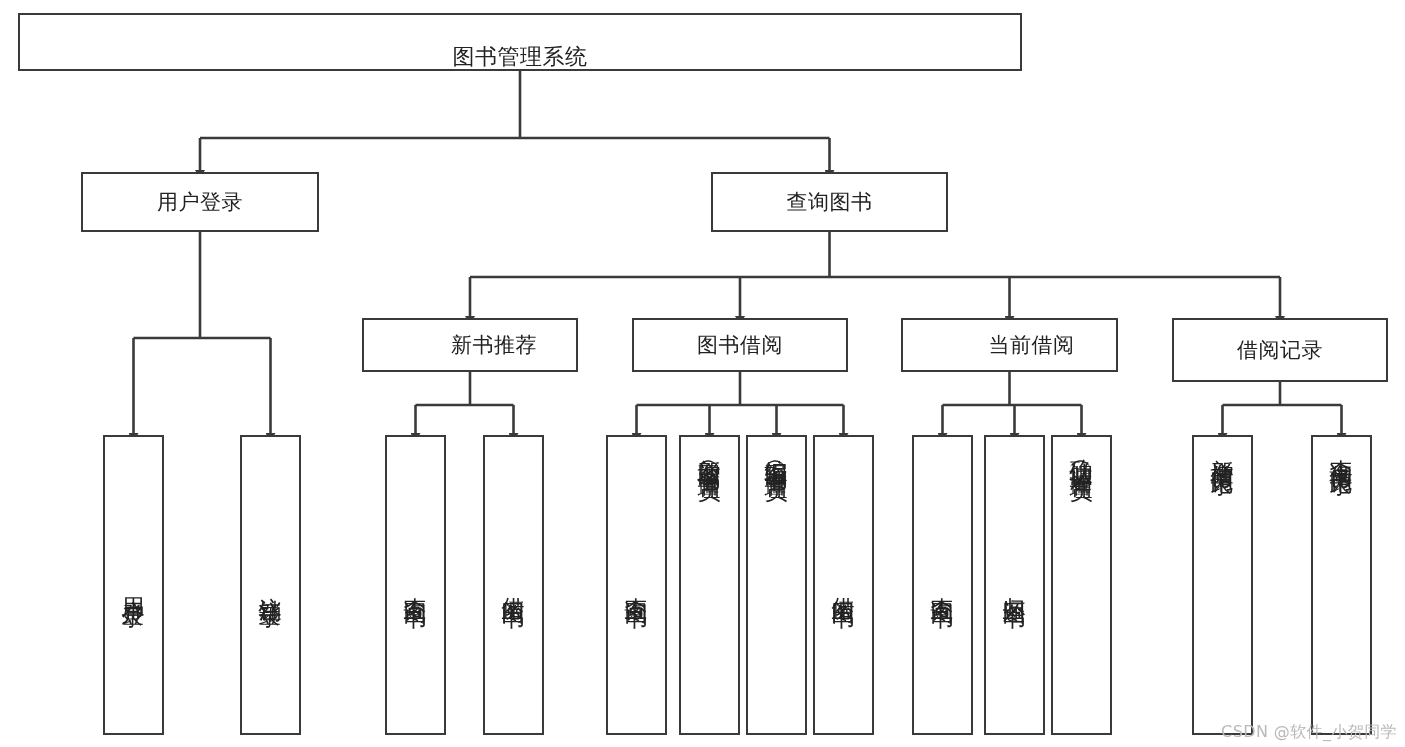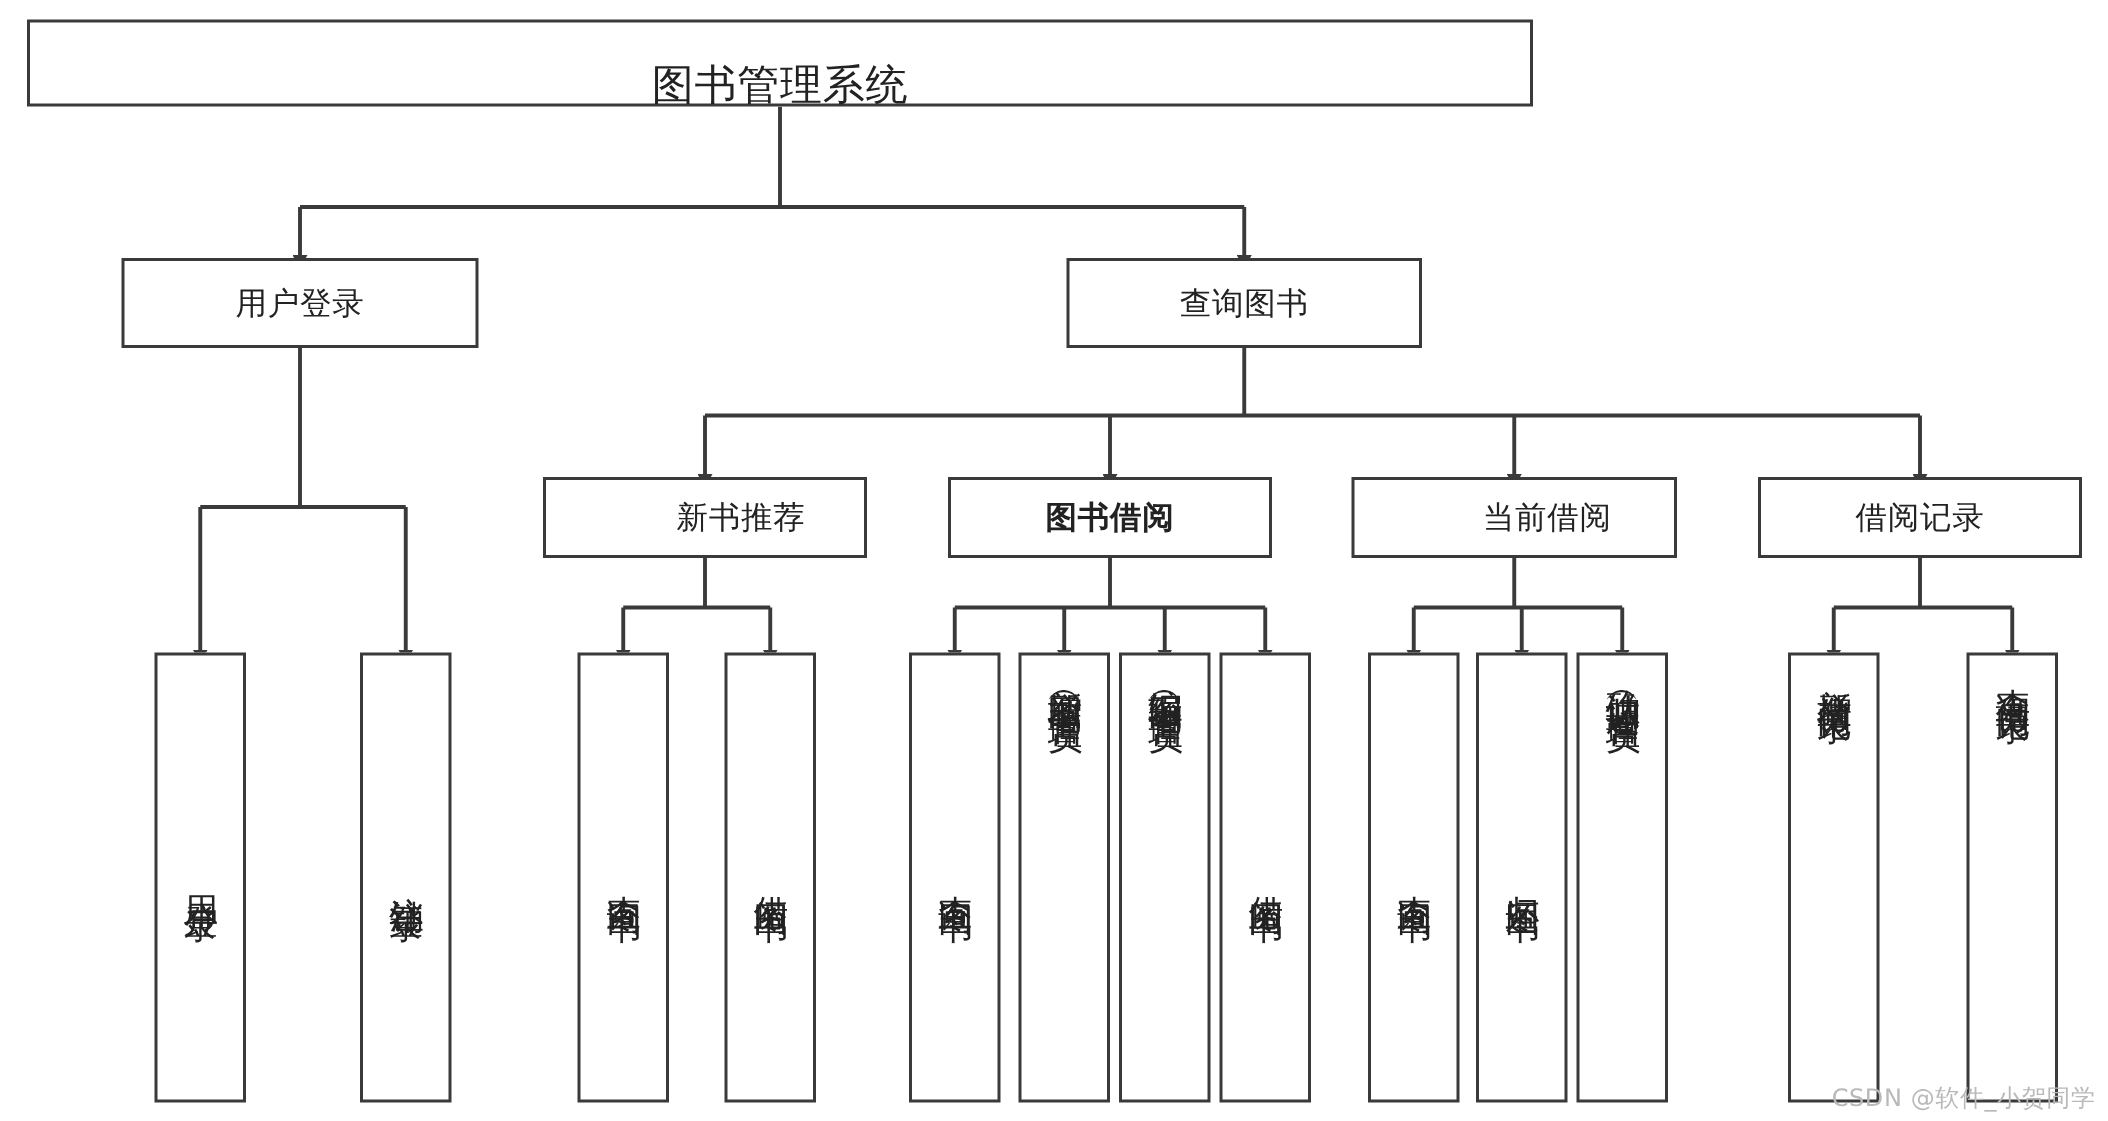--- a/index.html
+++ b/index.html
@@ -41,21 +41,21 @@
     text-align: center;
     line-height: 1.18;
     letter-spacing: 0.5px;
     white-space: nowrap;
   }
   
   .node.horiz .node-label {
     font-size: 21px;
   }
   .node.root .node-label {
-    font-size: 28px;
+    font-size: 22px;
     margin-top: 29px;
   }
   
   .node.vert {
     align-items: flex-start;
     padding-top: 4px;
   }
   .node.vert .node-label {
     writing-mode: vertical-rl;
     text-orientation: upright;
@@ -133,27 +133,27 @@
       </div>
       <div class="node horiz" style="left: 81px; top: 172px; width: 238px; height: 60px; border-color: rgb(58, 58, 58); background: rgb(255, 255, 255);">
         <span class="node-label" style="color: rgb(34, 34, 34);">用户登录</span>
       </div>
       <div class="node horiz" style="left: 711px; top: 172px; width: 237px; height: 60px; border-color: rgb(58, 58, 58); background: rgb(255, 255, 255);">
         <span class="node-label" style="color: rgb(34, 34, 34);">查询图书</span>
       </div>
       <div class="node horiz" style="left: 362px; top: 318px; width: 216px; height: 54px; border-color: rgb(58, 58, 58); background: rgb(255, 255, 255);">
         <span class="node-label" style="color: rgb(34, 34, 34); margin-left: 48px;">新书推荐</span>
       </div>
-      <div class="node horiz" style="left: 632px; top: 318px; width: 216px; height: 54px; border-color: rgb(58, 58, 58); background: rgb(255, 255, 255); font-weight: bold;">
+      <div class="node horiz" style="left: 632px; top: 318px; width: 216px; height: 54px; border-color: rgb(58, 58, 58); background: rgb(255, 255, 255);">
         <span class="node-label" style="color: rgb(34, 34, 34);">图书借阅</span>
       </div>
       <div class="node horiz" style="left: 901px; top: 318px; width: 217px; height: 54px; border-color: rgb(58, 58, 58); background: rgb(255, 255, 255); padding-left: 44px;">
         <span class="node-label" style="color: rgb(34, 34, 34);">当前借阅</span>
       </div>
-      <div class="node horiz" style="left: 1172px; top: 318px; width: 216px; height: 54px; border-color: rgb(58, 58, 58); background: rgb(255, 255, 255);">
+      <div class="node horiz" style="left: 1172px; top: 318px; width: 216px; height: 64px; border-color: rgb(58, 58, 58); background: rgb(255, 255, 255);">
         <span class="node-label" style="color: rgb(34, 34, 34);">借阅记录</span>
       </div>
       <div class="node vert centered" style="left: 103px; top: 435px; width: 61px; height: 300px; border-color: rgb(58, 58, 58); background: rgb(255, 255, 255);">
         <span class="node-label" style="color: rgb(34, 34, 34);">用户登录</span>
       </div>
       <div class="node vert centered" style="left: 240px; top: 435px; width: 61px; height: 300px; border-color: rgb(58, 58, 58); background: rgb(255, 255, 255);">
         <span class="node-label" style="color: rgb(34, 34, 34);">注销登录</span>
       </div>
       <div class="node vert centered" style="left: 385px; top: 435px; width: 61px; height: 300px; border-color: rgb(58, 58, 58); background: rgb(255, 255, 255);">
         <span class="node-label" style="color: rgb(34, 34, 34);">查询图书</span>

